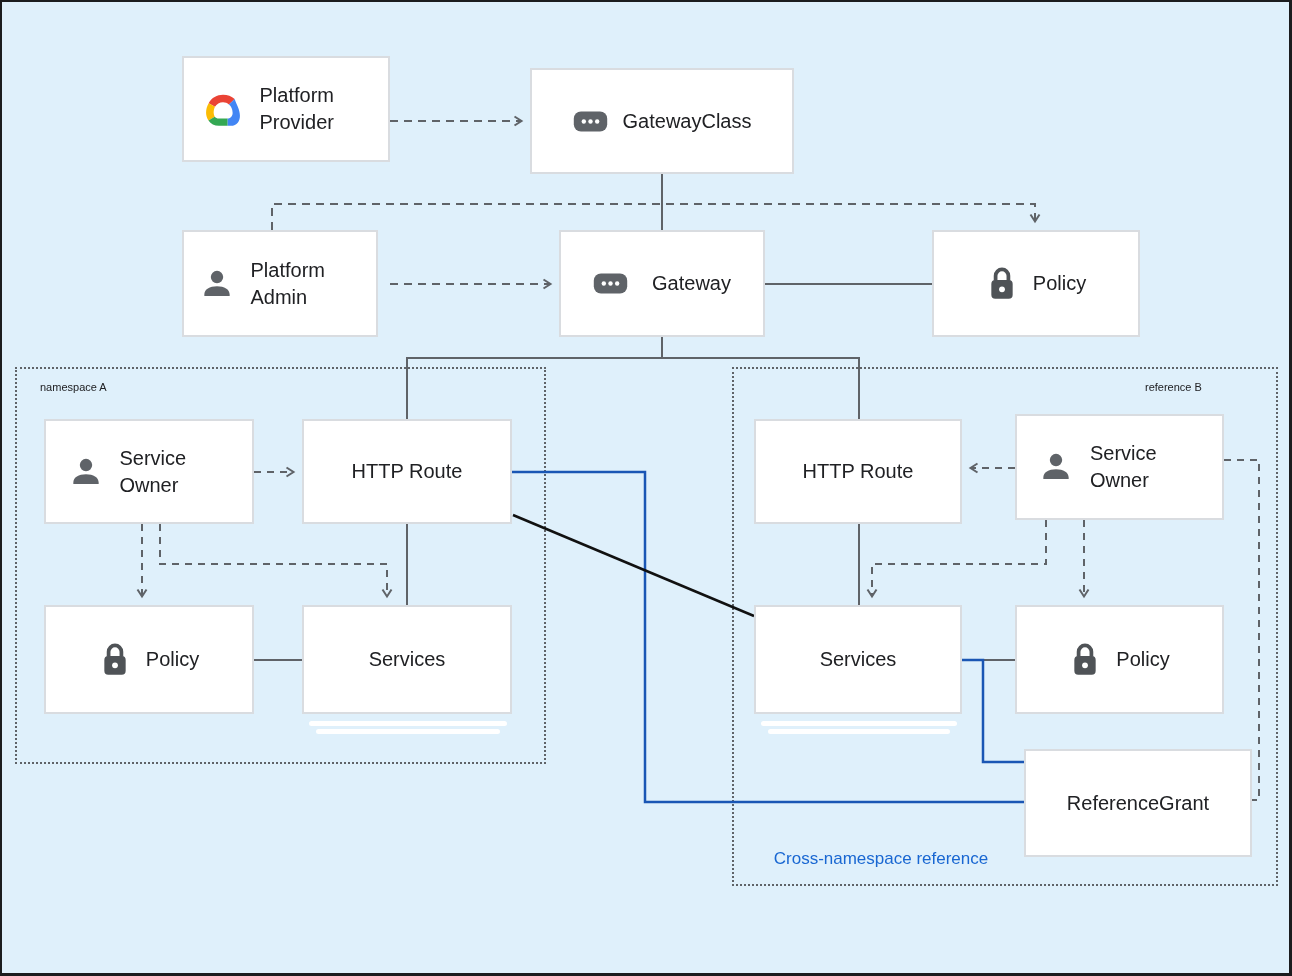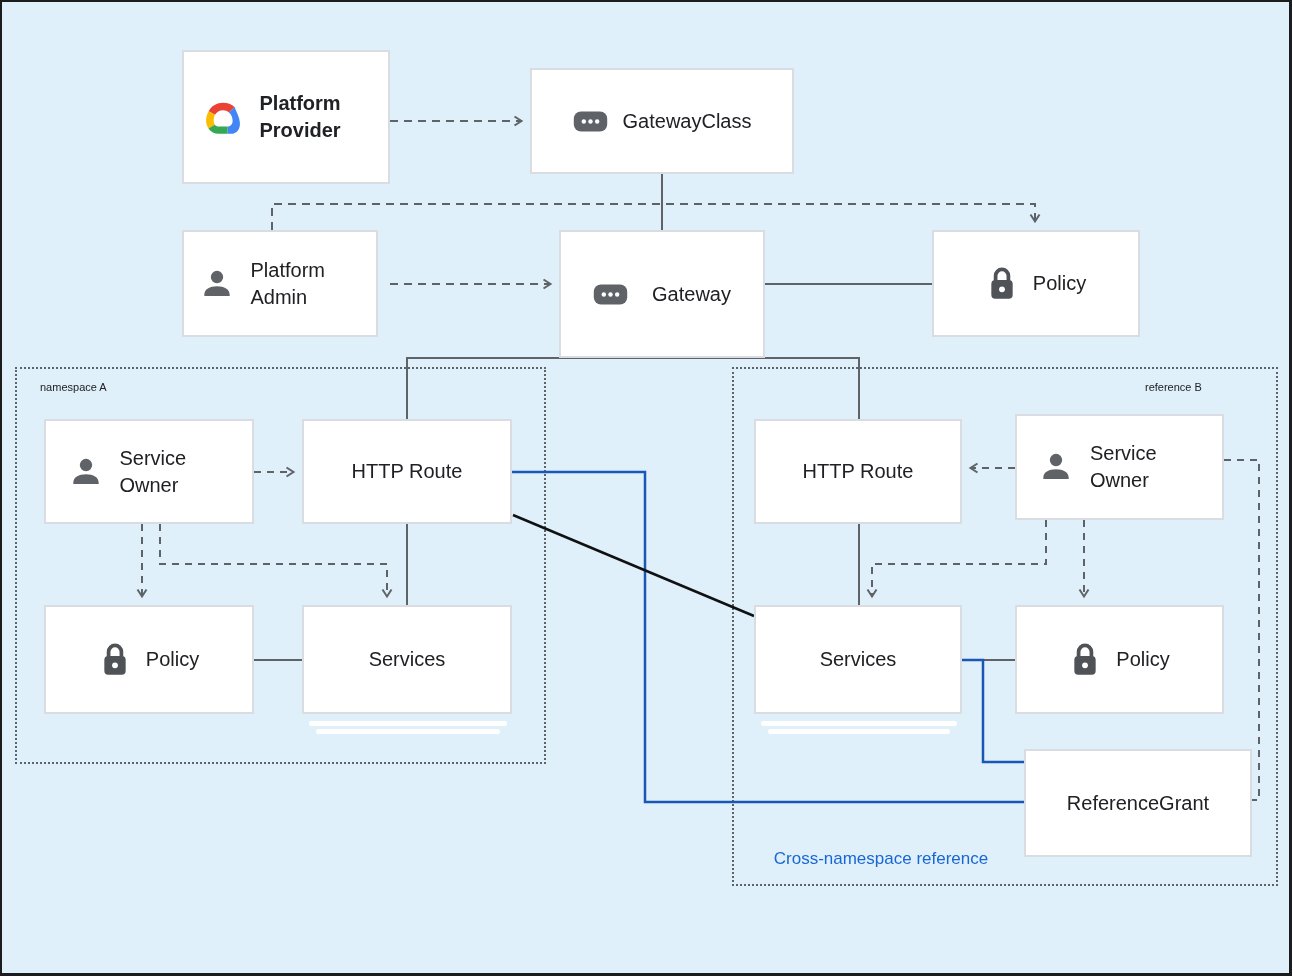--- a/index.html
+++ b/index.html
@@ -102,21 +102,21 @@
     </g>
 
     <g stroke="#1a56b4" stroke-width="2.5" fill="none">
       <path d="M960 658 H981 V760 H1022"></path>
       <path d="M510 470 H643 V800 H1022"></path>
     </g>
 
     <path d="M511 513 L752 614" stroke="#111111" stroke-width="2.5" fill="none"></path>
   </svg>
 
-  <div class="node" style="left:180px;top:48px;width:208px;height:134px;font-weight:bold;">
+  <div class="node" style="left:180px;top:54px;width:208px;height:106px;">
     <span class="icon">
       <svg width="44" height="37" viewBox="0 0 66 54">
         <path d="M33 5 C24 5 16 9.5 11.5 17.5 L21 23 C23.4 18.9 27.9 16.2 33 16.2 C36.4 16.2 39.5 17.4 41.9 19.4 L50.5 11.3 C45.9 7.4 39.8 5 33 5 Z" fill="#ea4335"></path>
         <path d="M11.5 17.5 C9 21.7 7.6 26.6 7.6 31.8 C7.6 36.1 8.9 40.1 11.2 43.5 L20.6 37.7 C19.6 36 19 33.9 19 31.8 C19 28.6 19.7 25.5 21 23 Z" fill="#fbbc04"></path>
         <path d="M11.2 43.5 C14.6 48.4 20.2 51.5 26.6 51.5 L40 51.5 L40 40.5 L26.6 40.5 C24.1 40.5 21.9 39.4 20.6 37.7 Z" fill="#34a853"></path>
         <path d="M41.9 19.4 C45.3 22.3 47.4 26.6 47.4 31.4 L47.4 32.5 C47.4 36.9 43.8 40.5 39.4 40.5 L40 40.5 L40 51.5 L44.5 51.5 C54.4 51.5 58.4 43.9 58.4 36.3 C58.4 27.5 53.4 20 50.5 11.3 Z" fill="#4285f4"></path>
       </svg>
     </span>
     <span class="lbl two">Platform Provider</span>
   </div>
@@ -136,21 +136,21 @@
   <div class="node" style="left:180px;top:228px;width:196px;height:107px;">
     <span class="icon">
       <svg width="38" height="38" viewBox="0 0 24 24" fill="#5f6368">
         <circle cx="12" cy="7.6" r="3.9"></circle>
         <path d="M12 13.4c-4.6 0-8 1.9-8 5.2v1h16v-1c0-3.3-3.4-5.2-8-5.2z"></path>
       </svg>
     </span>
     <span class="lbl two">Platform Admin</span>
   </div>
 
-  <div class="node" style="left:557px;top:228px;width:206px;height:128px;gap:24px;">
+  <div class="node" style="left:557px;top:228px;width:206px;height:107px;gap:24px;">
     <span class="icon">
       <svg width="35" height="21" viewBox="0 0 36 22">
         <rect x="0.5" y="0.5" width="35" height="21" rx="7.5" fill="#5f6368"></rect>
         <circle cx="11" cy="11" r="2.3" fill="#ffffff"></circle>
         <circle cx="18" cy="11" r="2.3" fill="#ffffff"></circle>
         <circle cx="25" cy="11" r="2.3" fill="#ffffff"></circle>
       </svg>
     </span>
     <span class="lbl">Gateway</span>
   </div>

